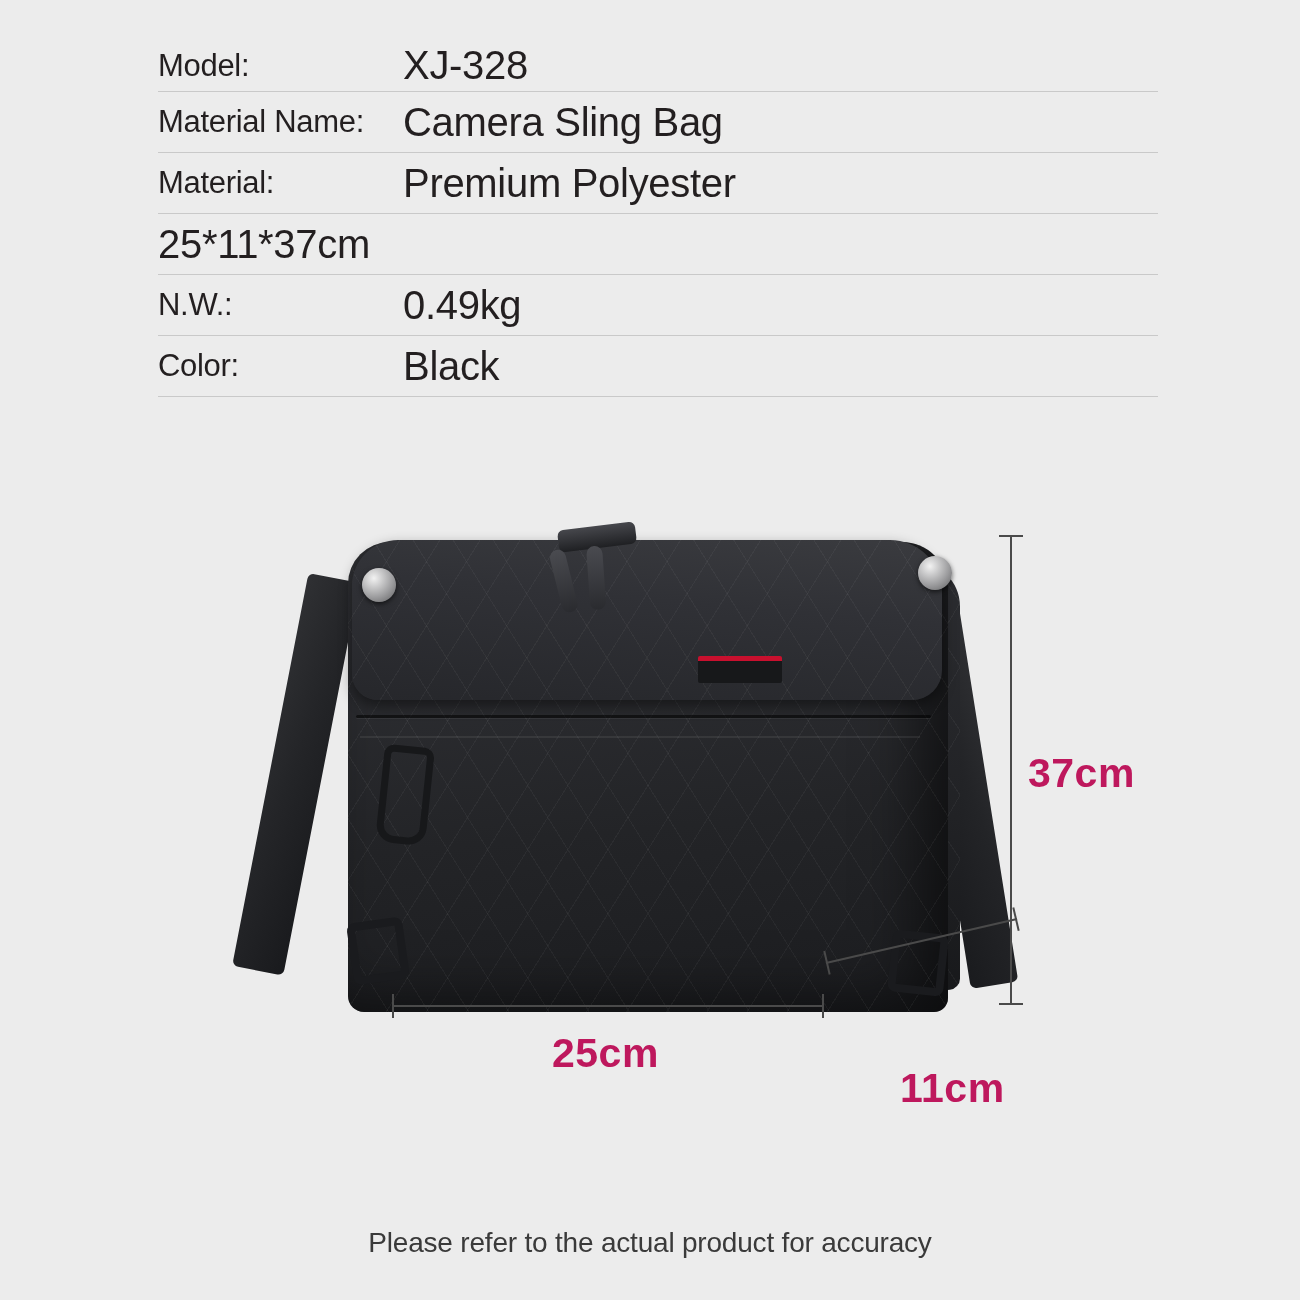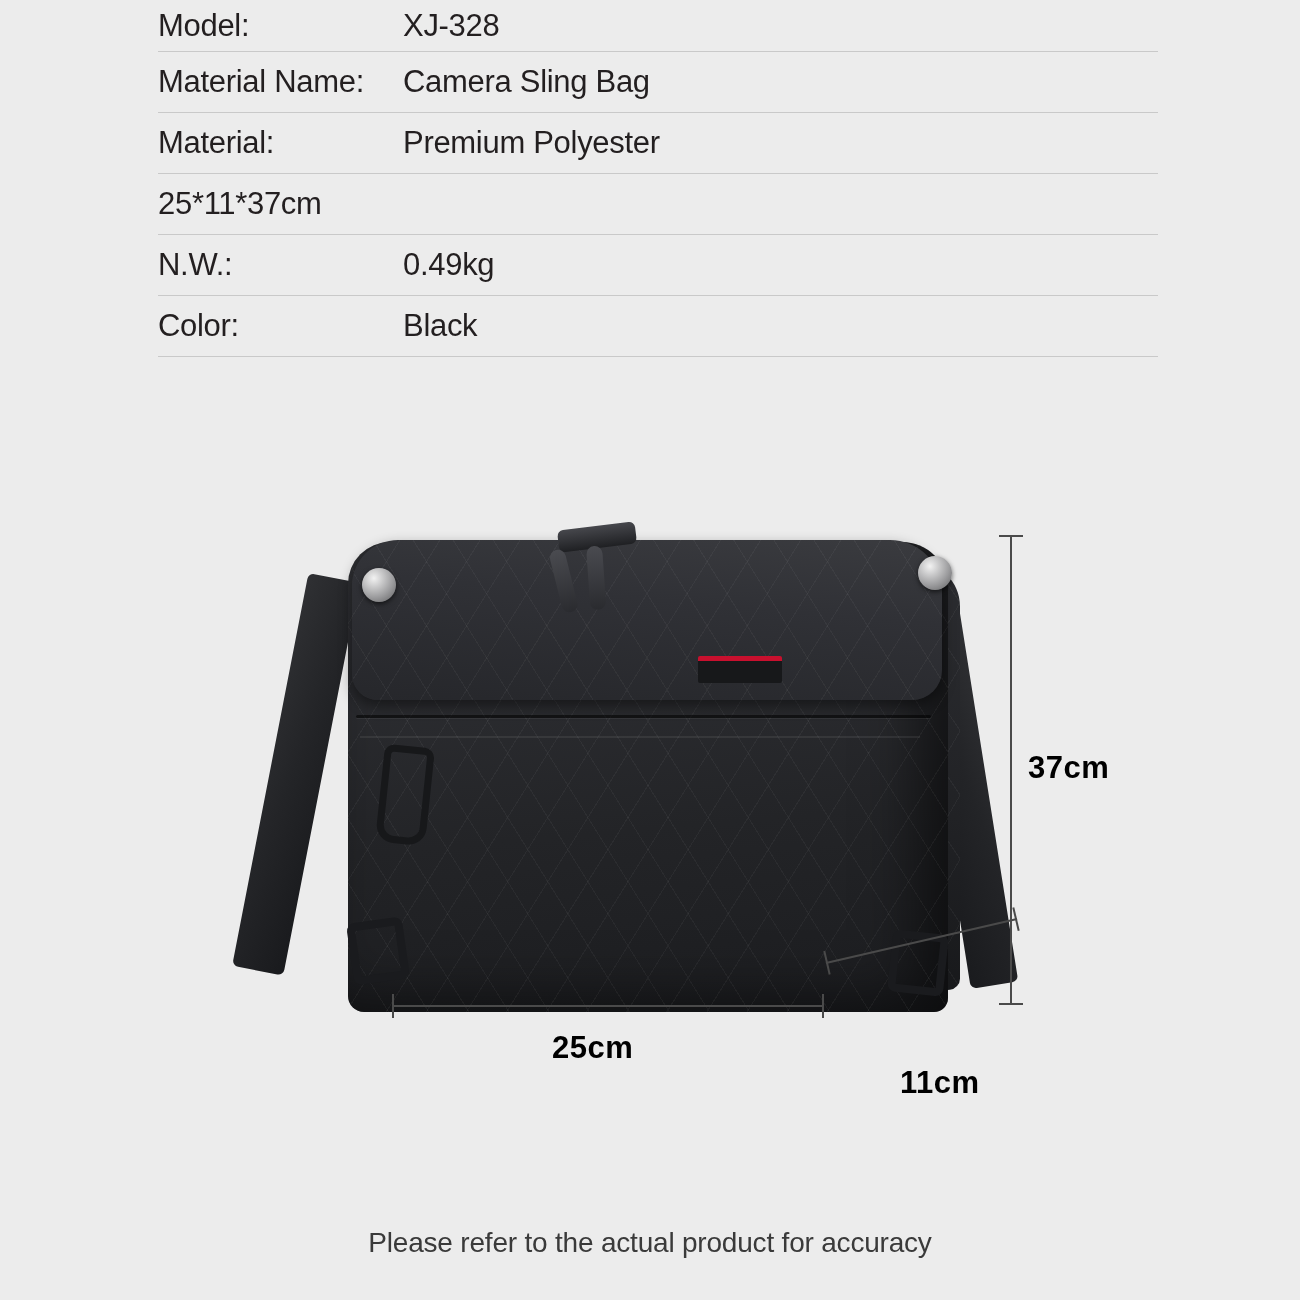--- a/index.html
+++ b/index.html
@@ -25,30 +25,31 @@
   }
   .spec-row {
     display: flex;
     align-items: center;
     height: 61px;
     border-bottom: 1px solid #c9c9c9;
     box-sizing: border-box;
   }
   .spec-row:first-child {
     height: 52px;
+    margin-top: 40px;
   }
   .spec-label {
     width: 245px;
     font-size: 31px;
     font-weight: 400;
     letter-spacing: -0.3px;
     color: #231f20;
   }
   .spec-value {
-    font-size: 31px;
+    font-size: 40px;
     font-weight: 400;
     letter-spacing: -0.3px;
     color: #231f20;
   }
 
   
   .product-area {
     position: absolute;
     left: 0;
     top: 470px;
@@ -209,23 +210,23 @@
     position: absolute;
     width: 40px;
     height: 46px;
     border: 8px solid #1a1b1e;
     border-radius: 8px;
   }
   .buckle.bl { left: 50px; top: 400px; transform: rotate(-8deg); }
   .buckle.br { left: 590px; top: 412px; transform: rotate(6deg); }
   .dim-label {
     position: absolute;
-    font-size: 31px;
+    font-size: 41px;
     font-weight: bold;
-    color: #000000;
+    color: #be185d;
     letter-spacing: 0.5px;
   }
 
   
   .dim-v {
     position: absolute;
     left: 1010px;
     top: 65px;
     width: 2px;
     height: 470px;

